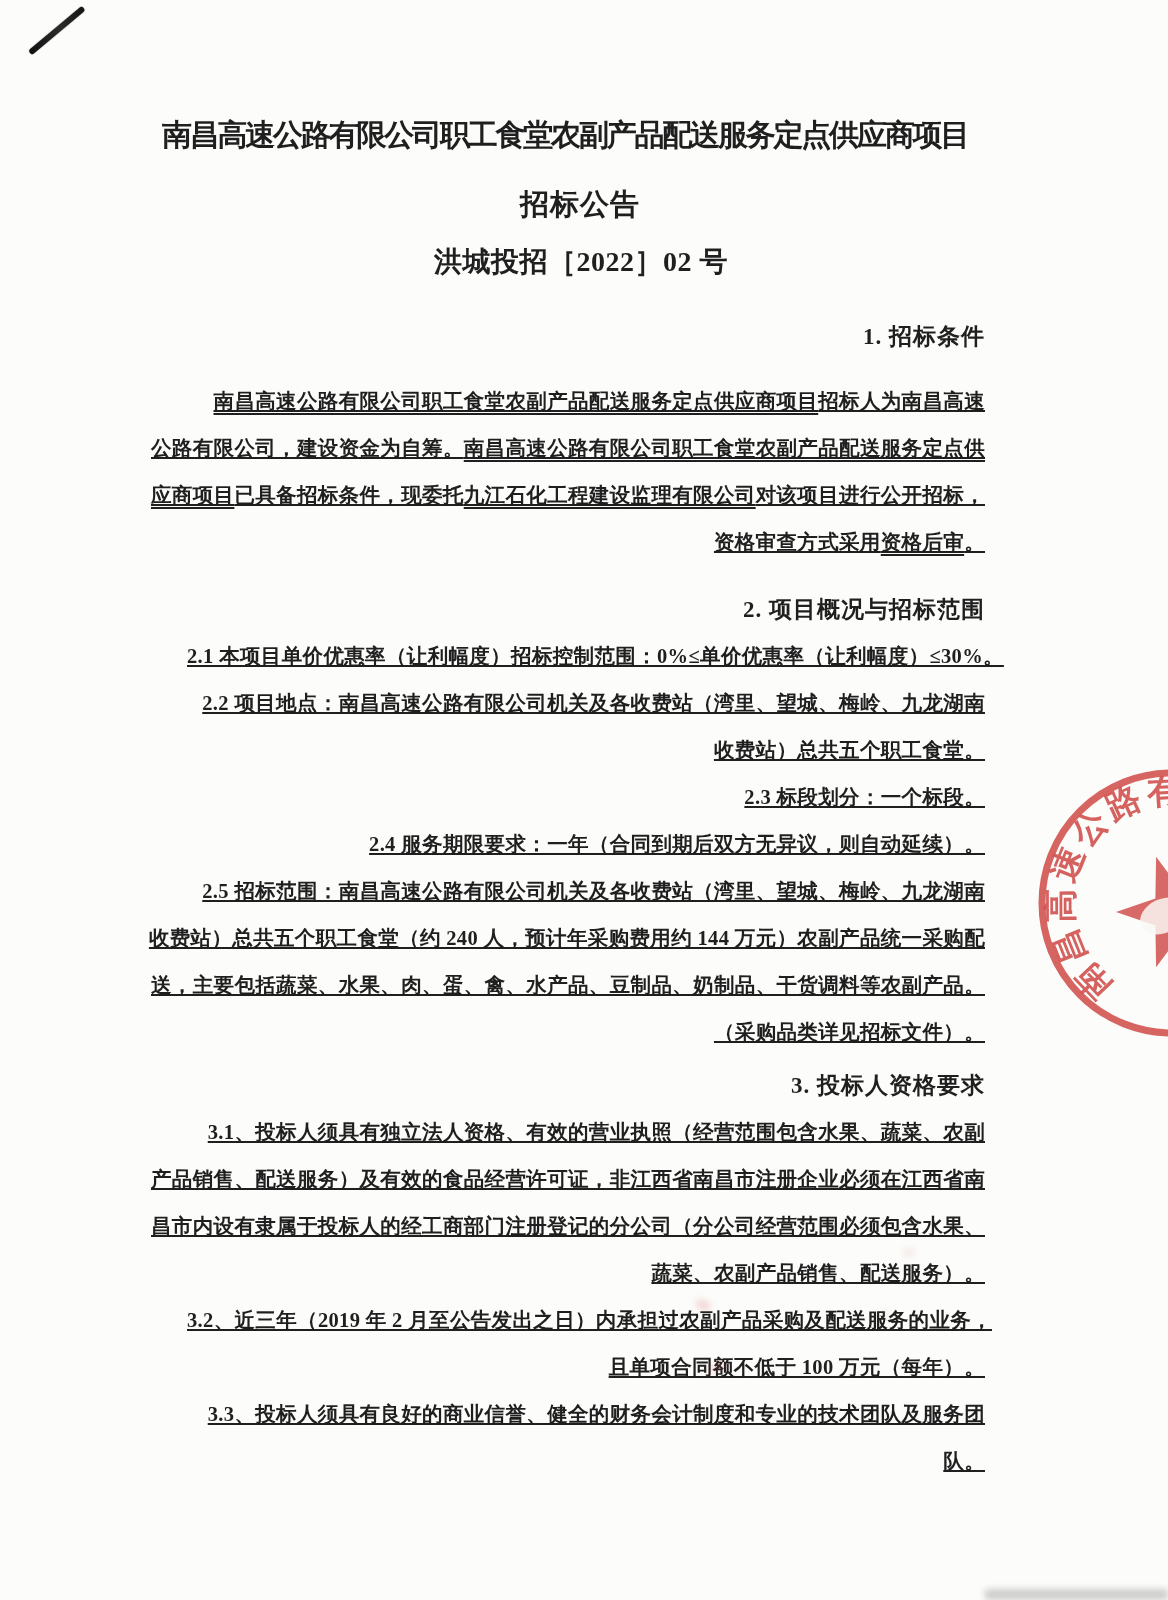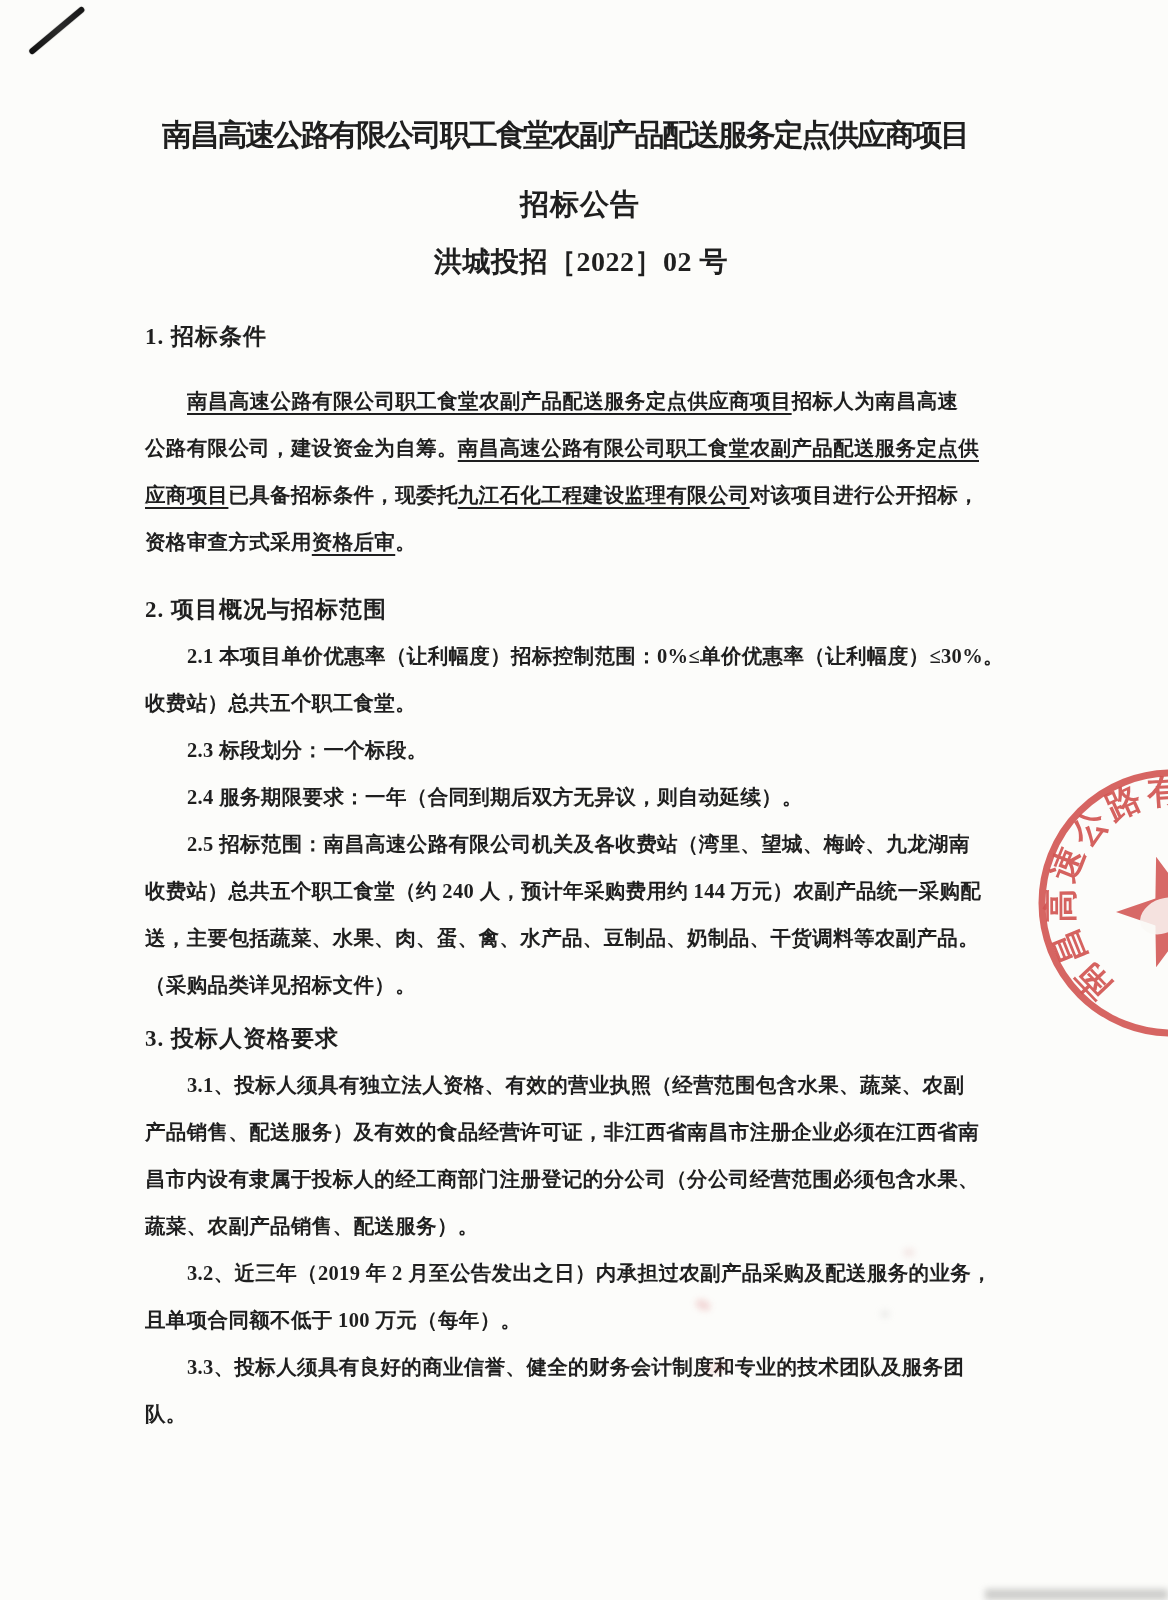--- a/index.html
+++ b/index.html
@@ -21,25 +21,25 @@
   }
   
   .title-block{position:absolute;left:145px;top:0;width:840px;text-align:center;}
   .title-1{position:absolute;left:0;top:114px;width:100%;height:42px;line-height:42px;
     font-size:30px;font-weight:700;letter-spacing:-2.2px;white-space:nowrap;}
   .title-2{position:absolute;left:15px;top:184px;width:100%;height:40px;line-height:40px;
     font-size:29px;font-weight:700;letter-spacing:1px;}
   .title-3{position:absolute;left:16px;top:242px;width:100%;height:40px;line-height:40px;
     font-size:28px;font-weight:700;letter-spacing:0.5px;}
   
-  .doc-body{position:absolute;left:145px;top:313px;width:840px;}
+  .doc-body{position:absolute;left:145px;top:313px;width:840px;text-align:right;}
   .heading{height:47px;line-height:47px;font-size:23px;font-weight:700;
     letter-spacing:1px;white-space:nowrap;}
   .line{height:47px;line-height:47px;font-size:20.5px;font-weight:600;
-    letter-spacing:0.35px;white-space:nowrap;}
+    letter-spacing:0.35px;white-space:nowrap;text-decoration:underline;}
   .line.indent{padding-left:42px;}
   .run.u{text-decoration:underline;text-underline-offset:5px;text-decoration-thickness:2px;}
   .sec-0 .para{margin-top:18px;}
   .sec-1 .heading{margin-top:20px;}
   .sec-1 .para:first-of-type{margin-top:17px;}
   .sec-2 .heading{margin-top:6px;}
   .sec-2 .para:first-of-type{margin-top:20px;}
   
   .stamp{
     position:absolute;left:1014px;top:750px;width:154px;height:310px;
@@ -79,20 +79,21 @@
           <div class="line"><span class="run u">应商项目</span><span class="run">已具备招标条件，现委托</span><span class="run u">九江石化工程建设监理有限公司</span><span class="run">对该项目进行公开招标，</span></div>
           <div class="line"><span class="run">资格审查方式采用</span><span class="run u">资格后审</span><span class="run">。</span></div>
         </div>
       </section>
       <section class="sec sec-1">
         <div class="heading">2. 项目概况与招标范围</div>
         <div class="para">
           <div class="line indent"><span class="run">2.1 本项目单价优惠率（让利幅度）招标控制范围：0%≤单价优惠率（让利幅度）≤30%。</span></div>
         </div>
         <div class="para">
+          <div class="line indent"><span class="run">2.2 项目地点：南昌高速公路有限公司机关及各收费站（湾里、望城、梅岭、九龙湖南</span></div>
           <div class="line"><span class="run">收费站）总共五个职工食堂。</span></div>
         </div>
         <div class="para">
           <div class="line indent"><span class="run">2.3 标段划分：一个标段。</span></div>
         </div>
         <div class="para">
           <div class="line indent"><span class="run">2.4 服务期限要求：一年（合同到期后双方无异议，则自动延续）。</span></div>
         </div>
         <div class="para">
           <div class="line indent"><span class="run">2.5 招标范围：南昌高速公路有限公司机关及各收费站（湾里、望城、梅岭、九龙湖南</span></div>

